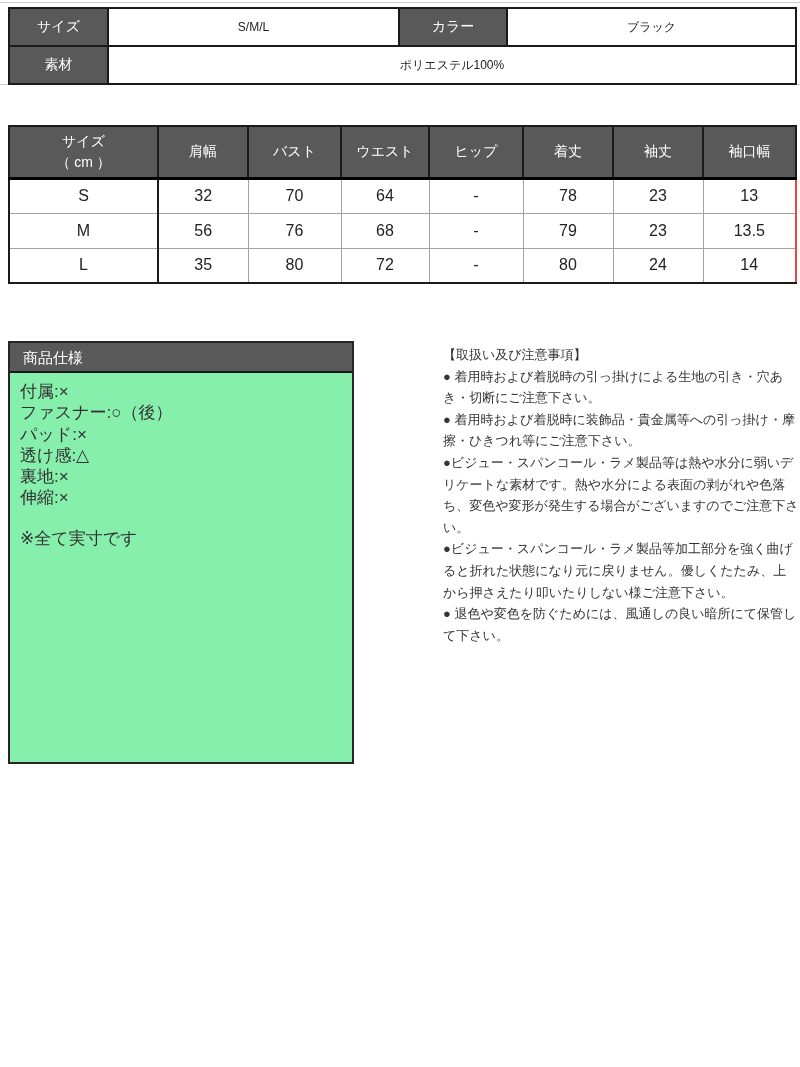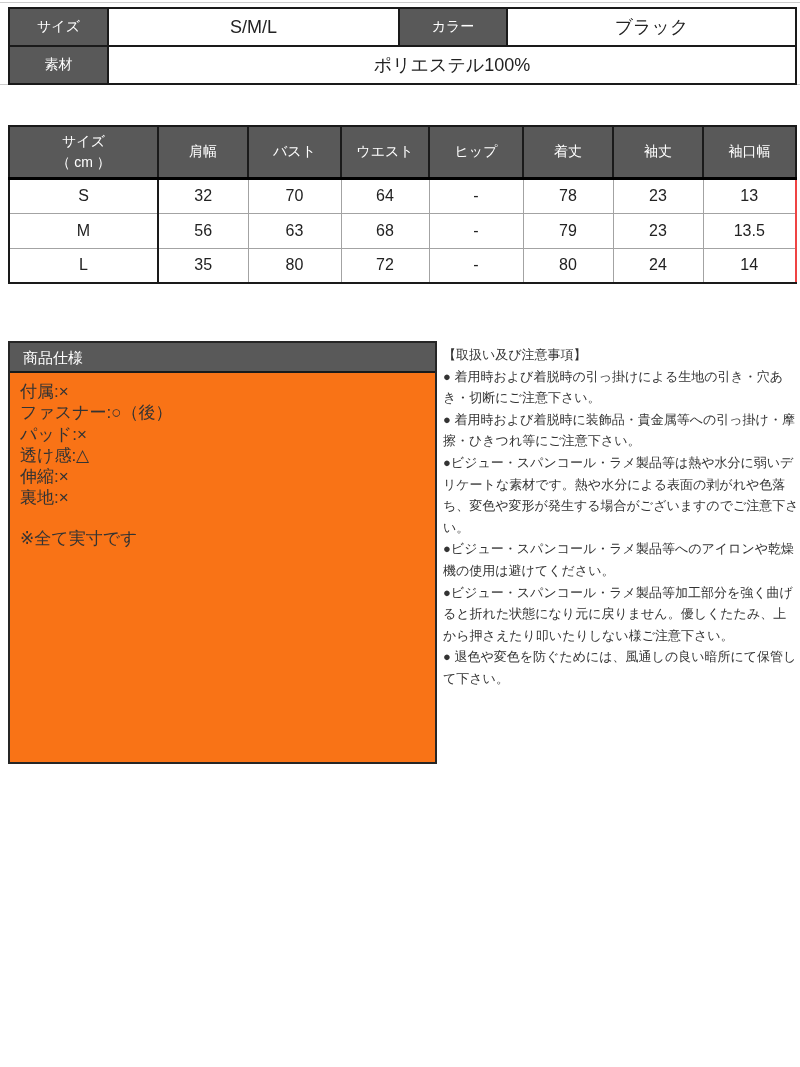--- a/index.html
+++ b/index.html
@@ -15,21 +15,21 @@
   }
 
   
   table.t1 {
     position: absolute; left: 8px; top: 7px; width: 787px;
     border-collapse: collapse; table-layout: fixed;
   }
   table.t1 td {
     border: 2px solid #1a1a1a; height: 38px;
     text-align: center; vertical-align: middle;
-    font-size: 18px; color: #222222; background: #ffffff;
+    font-size: 12px; color: #222222; background: #ffffff;
   }
   table.t1 td.dark { background: #595959; color: #ffffff; font-size: 14px; }
 
   
   table.t2 {
     position: absolute; left: 8px; top: 125px; width: 787px;
     border-collapse: collapse; table-layout: fixed;
     border: 2px solid #1a1a1a;
   }
   table.t2 thead th {
@@ -43,22 +43,22 @@
     height: 35px; text-align: center; vertical-align: middle;
     font-size: 16px; color: #222222;
   }
   table.t2 tbody td.rowhead { border-right: 2px solid #1a1a1a; }
   table.t2 tbody tr:last-child td { border-bottom: 2px solid #1a1a1a; }
   table.t2 tbody td:last-child { border-right: 2px solid #ef4444; }
   table.t2 tbody td:first-child { border-left: 2px solid #1a1a1a; }
 
   
   .spec-box {
-    position: absolute; left: 8px; top: 341px; width: 429px; height: 423px;
-    border: 2px solid #262626; background: #f97316;
+    position: absolute; left: 8px; top: 341px; width: 346px; height: 423px;
+    border: 2px solid #262626; background: #86efac;
   }
   .spec-header {
     height: 30px; background: #595959; color: #ffffff;
     border-bottom: 2px solid #1a1a1a;
     font-size: 15px; line-height: 29px; padding-left: 13px;
   }
   .spec-body {
     padding: 8px 12px 0 10px;
     font-size: 17px; line-height: 21.3px; color: #333333;
   }
@@ -131,21 +131,21 @@
       <td>70</td>
       <td>64</td>
       <td>-</td>
       <td>78</td>
       <td>23</td>
       <td>13</td>
     </tr>
     <tr>
       <td class="rowhead">M</td>
       <td>56</td>
-      <td>63</td>
+      <td>76</td>
       <td>68</td>
       <td>-</td>
       <td>79</td>
       <td>23</td>
       <td>13.5</td>
     </tr>
     <tr>
       <td class="rowhead">L</td>
       <td>35</td>
       <td>80</td>
@@ -158,27 +158,26 @@
   </tbody>
 </table>
 
 <div class="spec-box">
   <div class="spec-header">商品仕様</div>
   <div class="spec-body">
     <div class="spec-line">付属:×</div>
     <div class="spec-line">ファスナー:○（後）</div>
     <div class="spec-line">パッド:×</div>
     <div class="spec-line">透け感:△</div>
+    <div class="spec-line">裏地:×</div>
     <div class="spec-line">伸縮:×</div>
-    <div class="spec-line">裏地:×</div>
     <div class="spec-note">※全て実寸です</div>
   </div>
 </div>
 
 <div class="precautions">
   <p>【取扱い及び注意事項】</p>
   <p>● 着用時および着脱時の引っ掛けによる生地の引き・穴あき・切断にご注意下さい。</p>
   <p>● 着用時および着脱時に装飾品・貴金属等への引っ掛け・摩擦・ひきつれ等にご注意下さい。</p>
   <p>●ビジュー・スパンコール・ラメ製品等は熱や水分に弱いデリケートな素材です。熱や水分による表面の剥がれや色落ち、変色や変形が発生する場合がございますのでご注意下さい。</p>
-  <p>●ビジュー・スパンコール・ラメ製品等へのアイロンや乾燥機の使用は避けてください。</p>
   <p>●ビジュー・スパンコール・ラメ製品等加工部分を強く曲げると折れた状態になり元に戻りません。優しくたたみ、上から押さえたり叩いたりしない様ご注意下さい。</p>
   <p>● 退色や変色を防ぐためには、風通しの良い暗所にて保管して下さい。</p>
 </div>
 
 </body></html>

